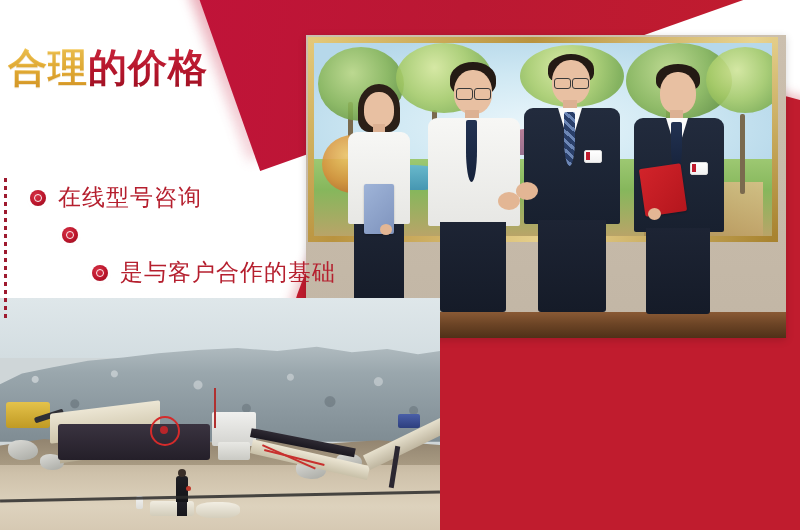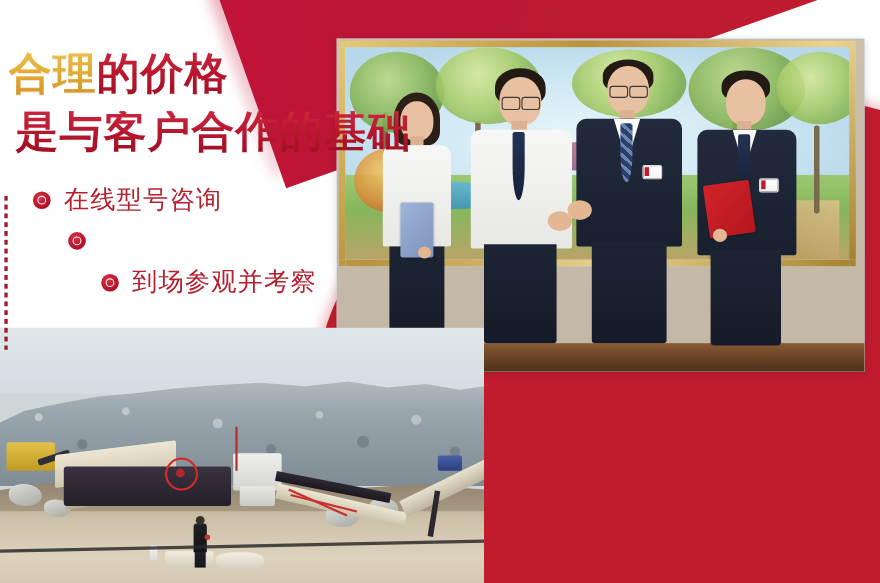--- a/index.html
+++ b/index.html
@@ -87,21 +87,21 @@
     left:4px; top:178px;
     width:3px; height:140px;
     background-image:linear-gradient(#9e1a2f 55%,transparent 0);
     background-size:3px 8px;
     background-repeat:repeat-y;
     z-index:18;
   }
 
   
   .bullets{
-    position:absolute; left:0; top:166px;
+    position:absolute; left:0; top:182px;
     z-index:20;
   }
   .bullet-row{
     display:flex;align-items:center;
     margin-bottom:14px;
   }
   .bullet-row.i1{padding-left:30px;}
   .bullet-row.i2{padding-left:62px;}
   .bullet-row.i3{padding-left:92px;}
   .dot{
@@ -285,36 +285,35 @@
 
   <div class="red-diag-soft"></div>
   <div class="red-diag"></div>
 
   <div class="red-right-fill"></div>
   <div class="red-circle-glow"></div>
   <div class="red-circle"></div>
 
   <div class="headline">
     <div class="hl-line hl-line1"><span class="hl-gold">合理</span><span class="hl-red">的价格</span></div>
-    <div class="hl-line hl-line2 hl-red">是与客户合作的基础</div>
   </div>
 
   <div class="dot-rail"></div>
 
   <div class="bullets">
     <div class="bullet-row i1">
       <span class="dot"></span>
       <span class="bullet-text">在线型号咨询</span>
     </div>
     <div class="bullet-row i2">
       <span class="dot"></span>
     </div>
     <div class="bullet-row i3">
       <span class="dot"></span>
-      <span class="bullet-text">到场参观并考察</span>
+      <span class="bullet-text">是与客户合作的基础</span>
     </div>
   </div>
 
   <div class="photo-top">
     <div class="wall"></div>
 
     <div class="painting">
       <div class="pnt-sky"></div>
       <div class="pnt-ground"></div>
       <div class="pnt-water"></div>

